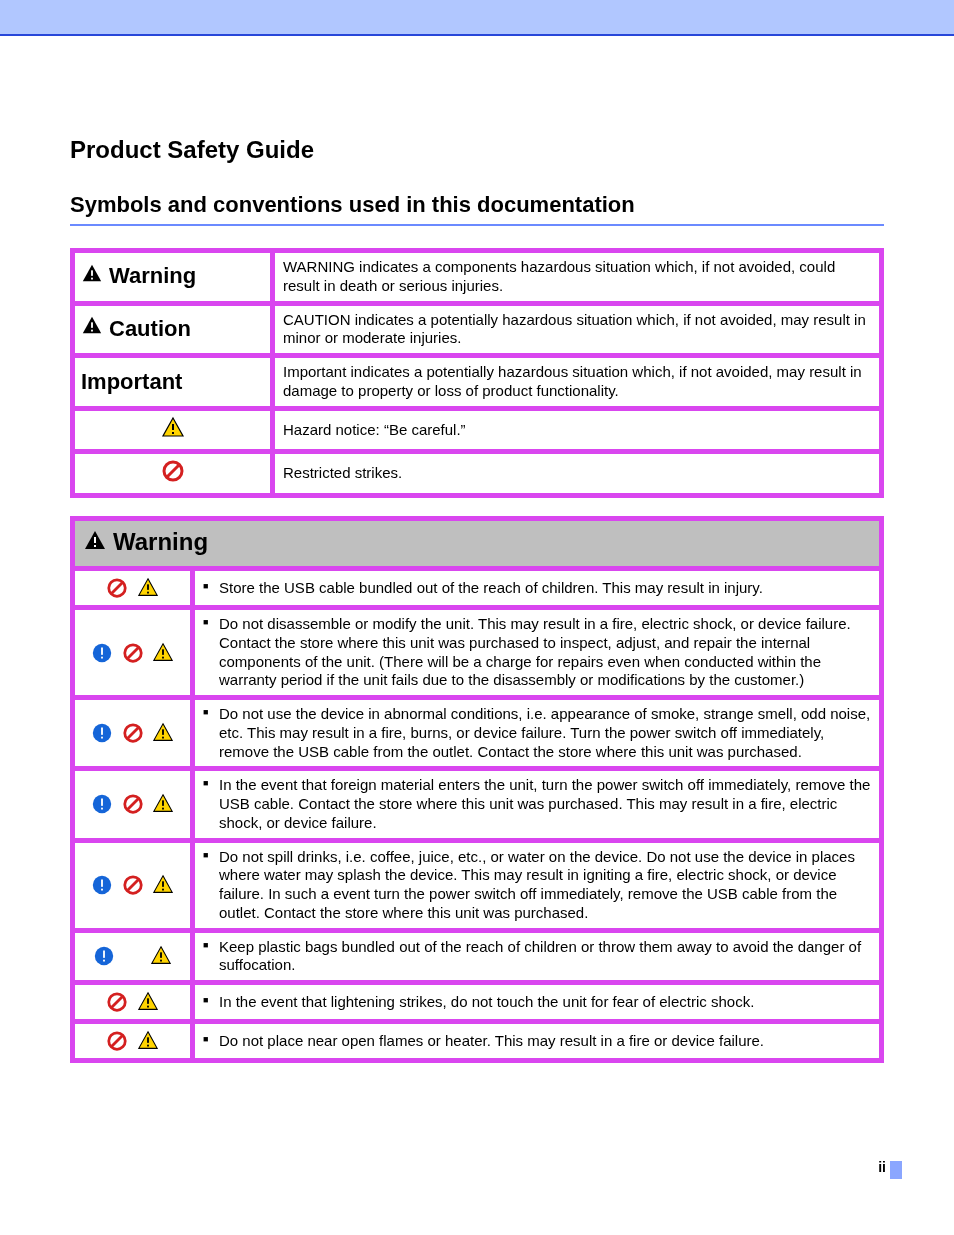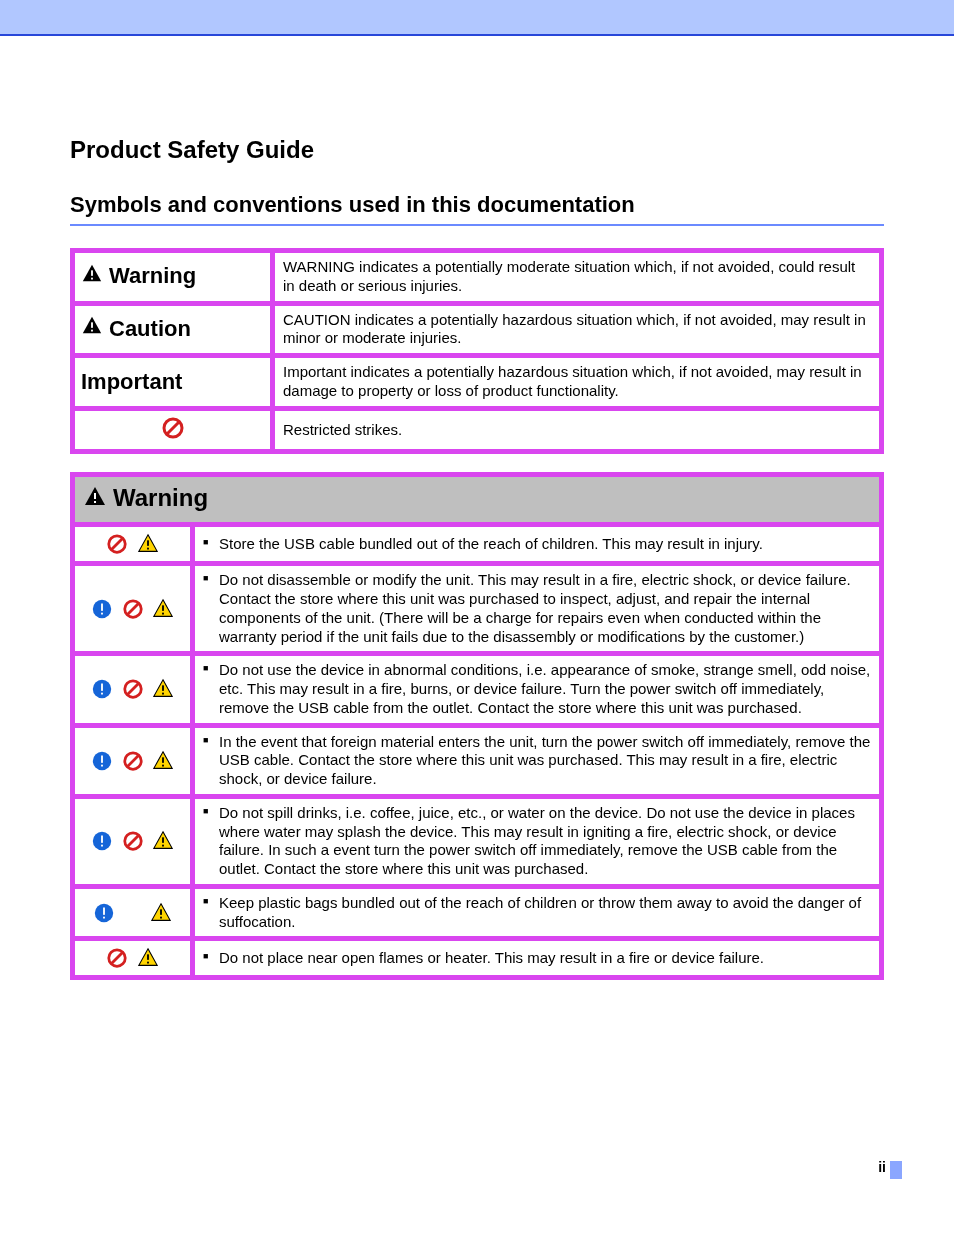--- a/index.html
+++ b/index.html
@@ -141,35 +141,43 @@
   <div class="h2-rule"></div>
 
   <table>
     <tbody>
         <tr>
       <td class="sym-label-cell">
         <span class="icon-wrap"><svg width="22" height="22" viewBox="0 0 24 24">
                 <use href="#icon-alert-black"></use>
               </svg></span><span>Warning</span>
       </td>
-      <td>WARNING indicates a potentially moderate situation which, if not avoided, could result in death or serious injuries.</td>
+      <td>WARNING indicates a components hazardous situation which, if not avoided, could result in death or serious injuries.</td>
     </tr>
     <tr>
       <td class="sym-label-cell">
         <span class="icon-wrap"><svg width="22" height="22" viewBox="0 0 24 24">
                 <use href="#icon-alert-black"></use>
               </svg></span><span>Caution</span>
       </td>
       <td>CAUTION indicates a potentially hazardous situation which, if not avoided, may result in minor or moderate injuries.</td>
     </tr>
     <tr>
       <td class="sym-label-cell">
         <span>Important</span>
       </td>
       <td>Important indicates a potentially hazardous situation which, if not avoided, may result in damage to property or loss of product functionality.</td>
+    </tr>
+    <tr>
+      <td class="icon-center-cell">
+        <span><svg width="24" height="24" viewBox="0 0 24 24">
+                <use href="#icon-hazard-yellow"></use>
+              </svg></span>
+      </td>
+      <td>Hazard notice: “Be careful.”</td>
     </tr>
     <tr>
       <td class="icon-center-cell">
         <span><svg width="24" height="24" viewBox="0 0 24 24">
                 <use href="#icon-prohibit-red"></use>
               </svg></span>
       </td>
       <td>Restricted strikes.</td>
     </tr>
   </tbody>
@@ -278,20 +286,33 @@
     <tr>
       <td class="icon-col">
         <svg width="22" height="22" viewBox="0 0 24 24">
               <use href="#icon-prohibit-red"></use>
             </svg>
         <svg width="22" height="22" viewBox="0 0 24 24">
               <use href="#icon-hazard-yellow"></use>
             </svg>
       </td>
       <td>
+            <div class="bullet-text">In the event that lightening strikes, do not touch the unit for fear of electric shock.</div>
+          </td>
+    </tr>
+    <tr>
+      <td class="icon-col">
+        <svg width="22" height="22" viewBox="0 0 24 24">
+              <use href="#icon-prohibit-red"></use>
+            </svg>
+        <svg width="22" height="22" viewBox="0 0 24 24">
+              <use href="#icon-hazard-yellow"></use>
+            </svg>
+      </td>
+      <td>
             <div class="bullet-text">Do not place near open flames or heater. This may result in a fire or device failure.</div>
           </td>
     </tr>
   </tbody>
     </table>
 
 </div>
 
 <div class="page-number">ii</div>
 <div class="corner-tab"></div>

